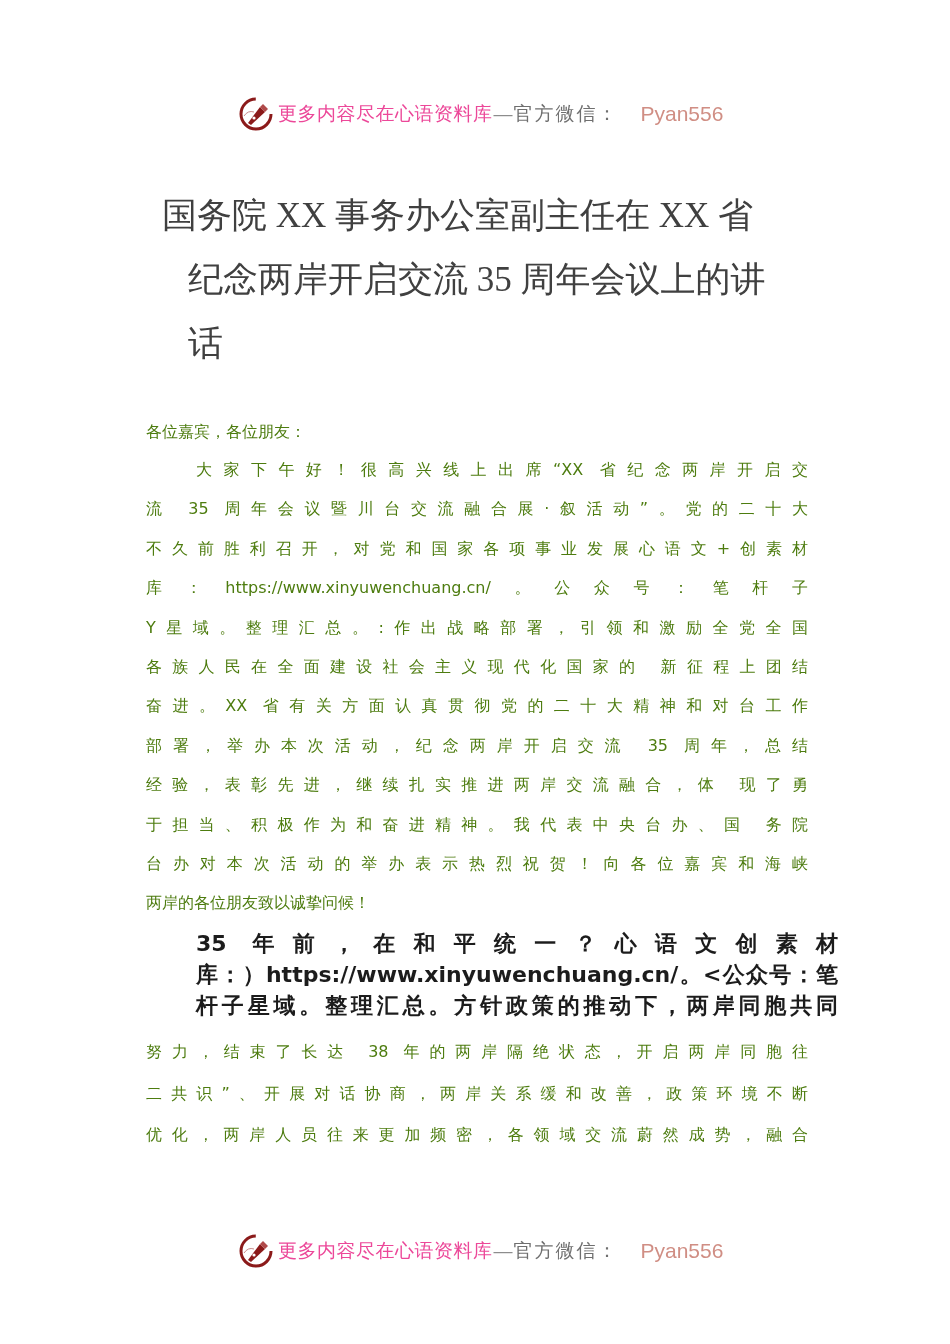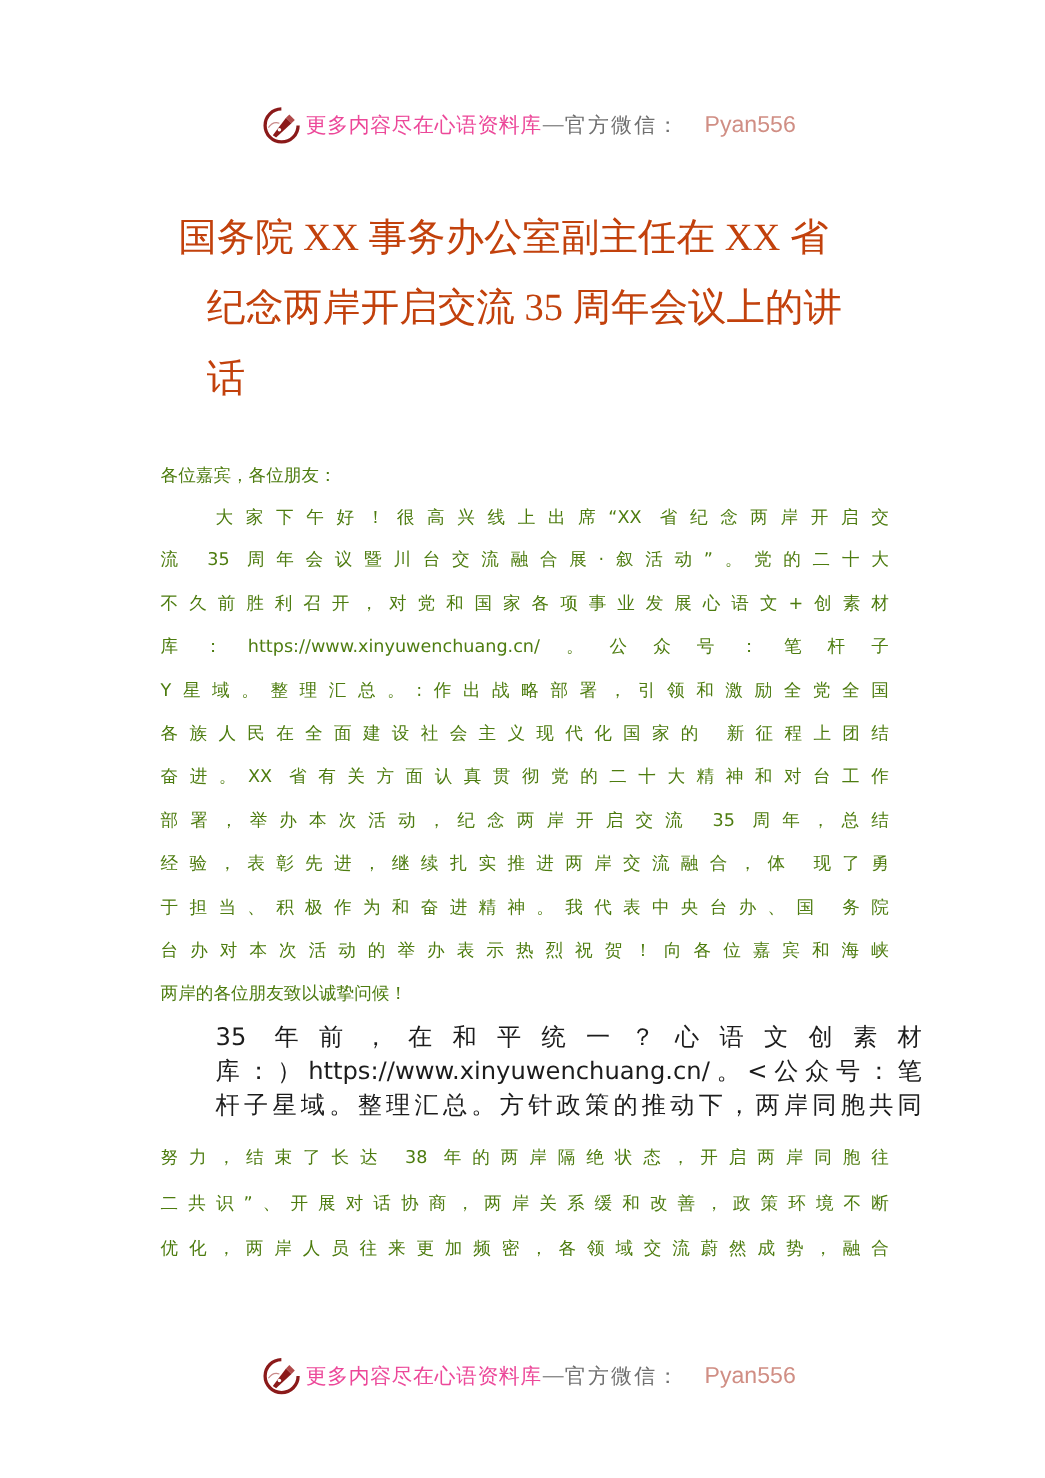--- a/index.html
+++ b/index.html
@@ -57,21 +57,21 @@
     }
 
     .title {
       position: absolute;
       left: 162px;
       top: 184px;
       width: 620px;
       font-family: "Liberation Serif", "DejaVu Serif", serif;
       font-size: 35px;
       line-height: 64px;
-      color: #c2410c;
+      color: #404040;
     }
     .title .line { display: block; white-space: nowrap; }
     .title .line.indent { padding-left: 26px; }
 
     .body-text {
       position: absolute;
       left: 146px;
       width: 662px;
       font-family: "DejaVu Sans", "Liberation Sans", sans-serif;
       font-size: 16px;
@@ -93,21 +93,21 @@
     .para2 {
       position: absolute;
       left: 196px;
       top: 928px;
       width: 642px;
       font-family: "DejaVu Sans", "Liberation Sans", sans-serif;
       font-size: 22px;
       line-height: 31px;
       color: #1c1c1c;
     }
-    .para2 .line { display: block; white-space: nowrap; text-align: justify; text-align-last: justify; }
+    .para2 .line { display: block; white-space: nowrap; text-align: justify; text-align-last: justify; font-weight: bold; }
 
     .para3 {
       top: 1031px;
       line-height: 41.5px;
     }
   </style>
 </head>
 <body>
 
 <div class="banner top">

